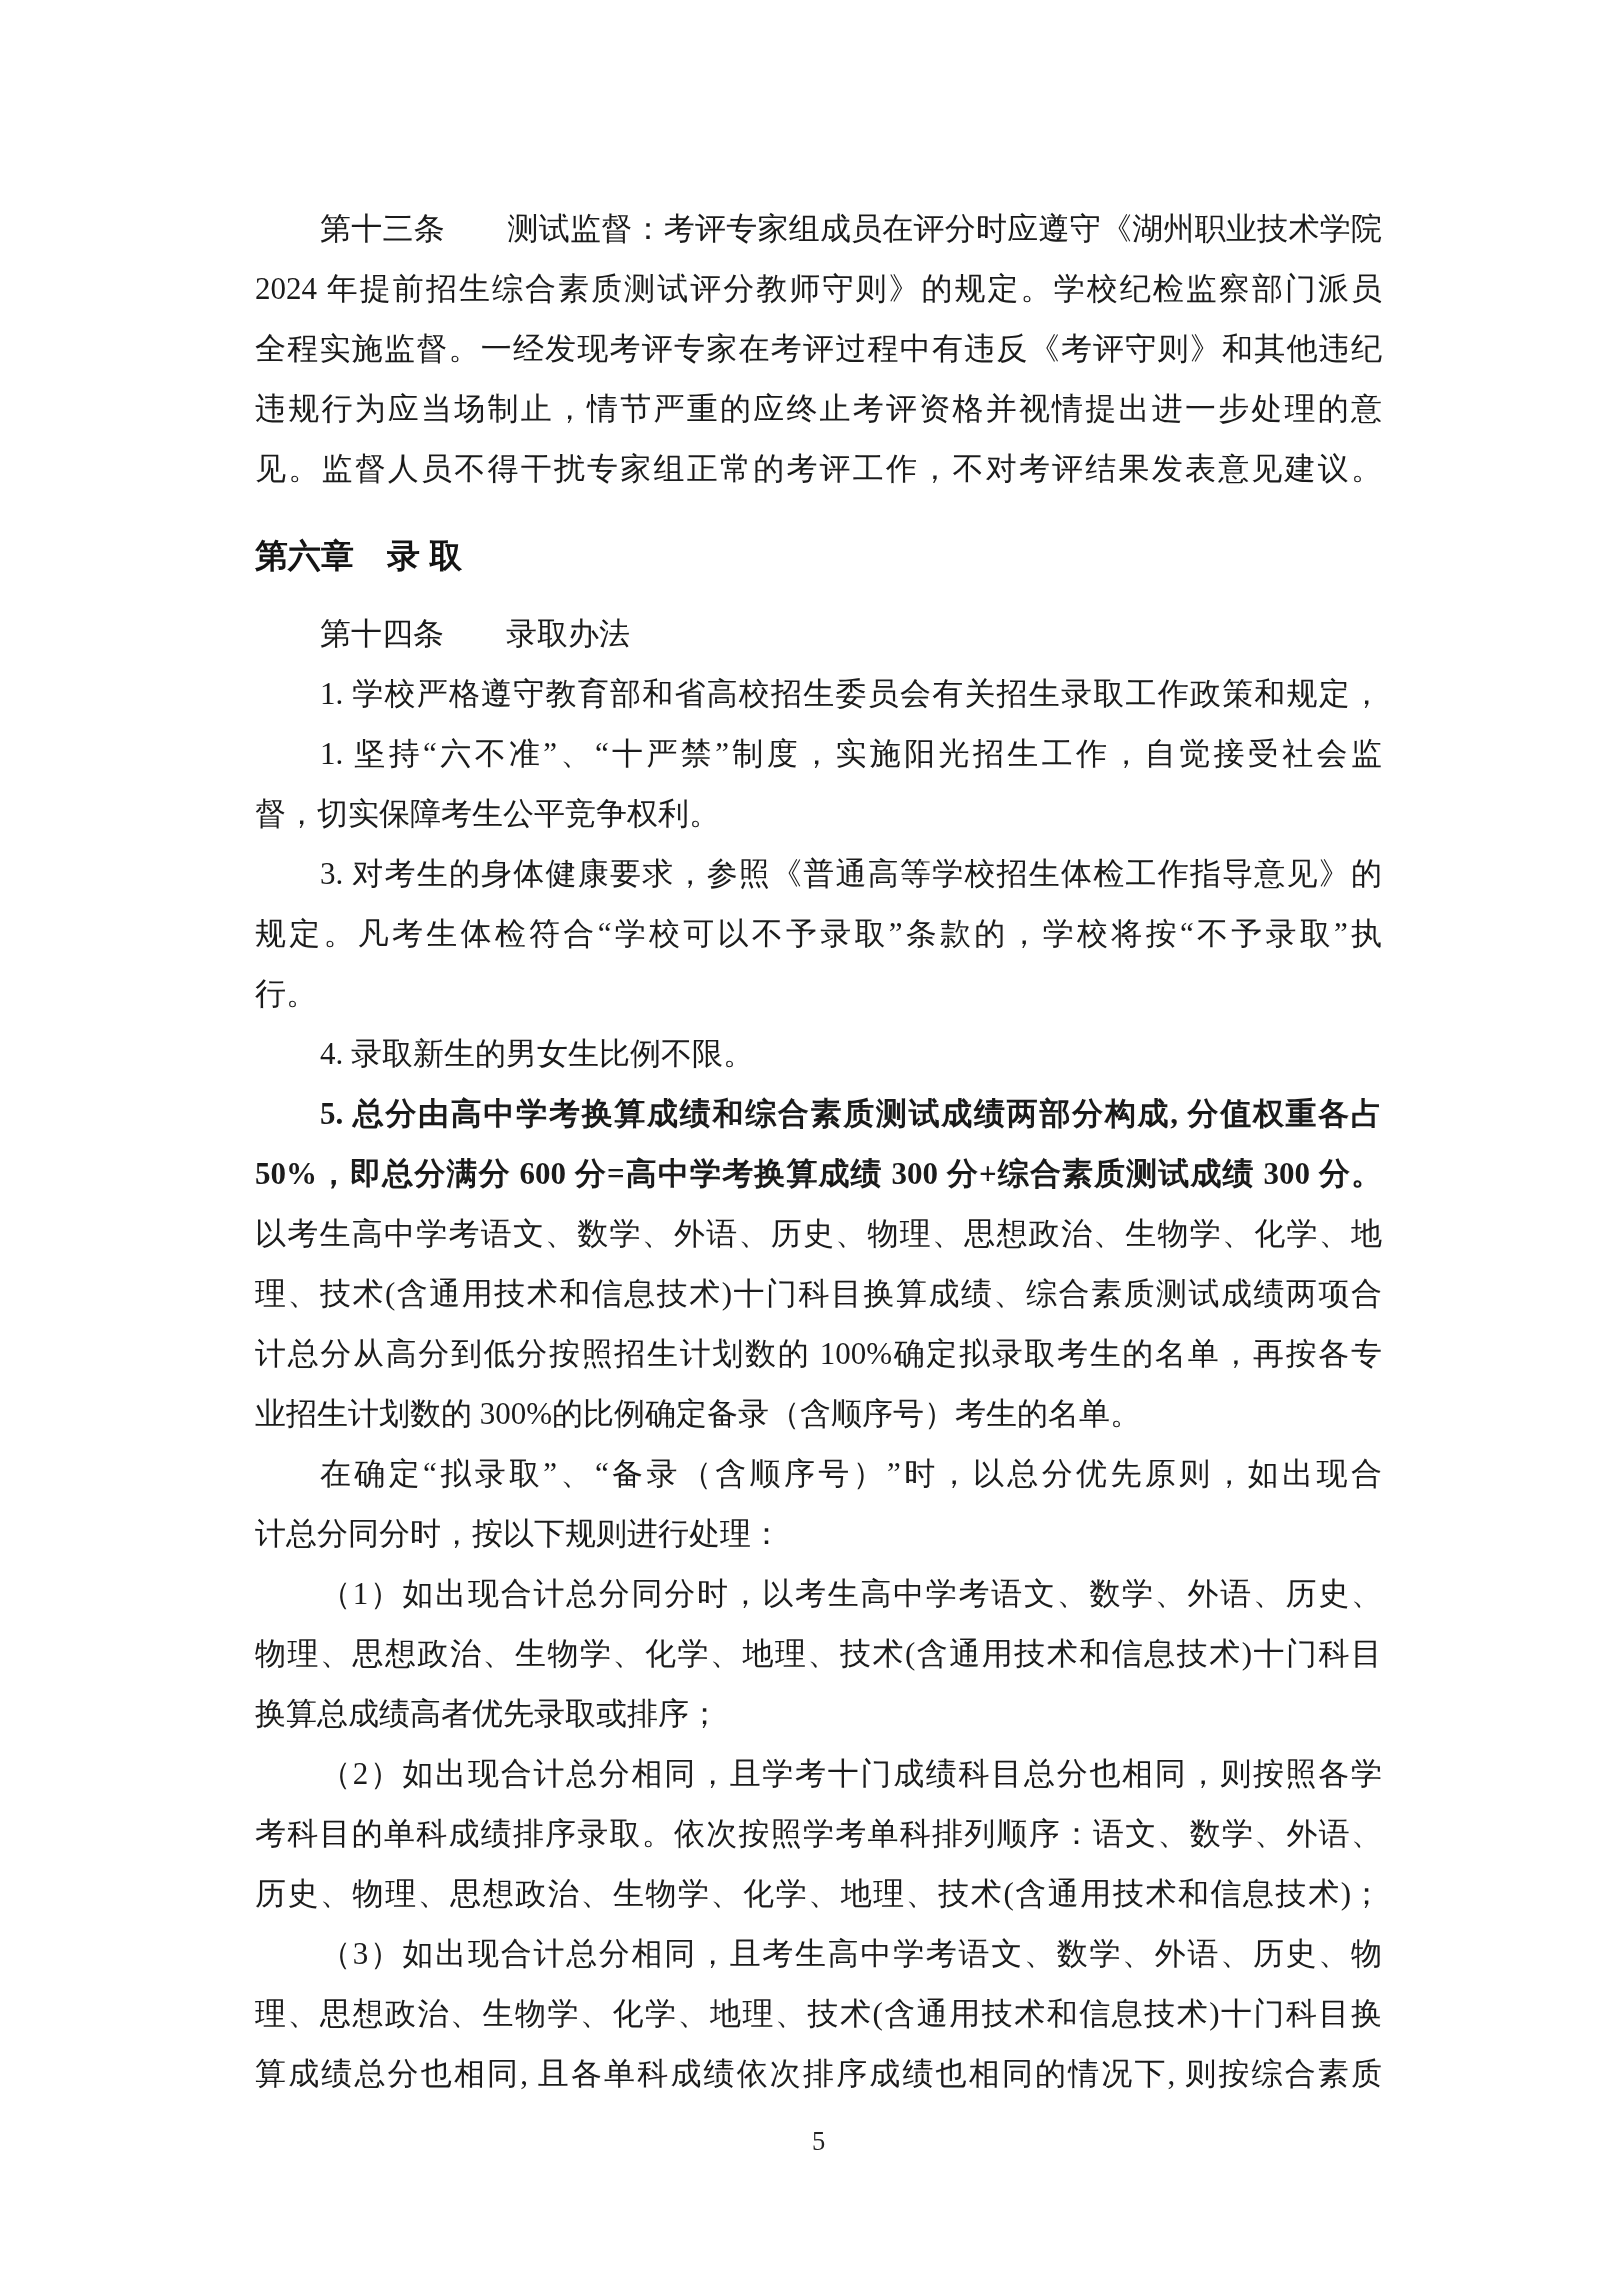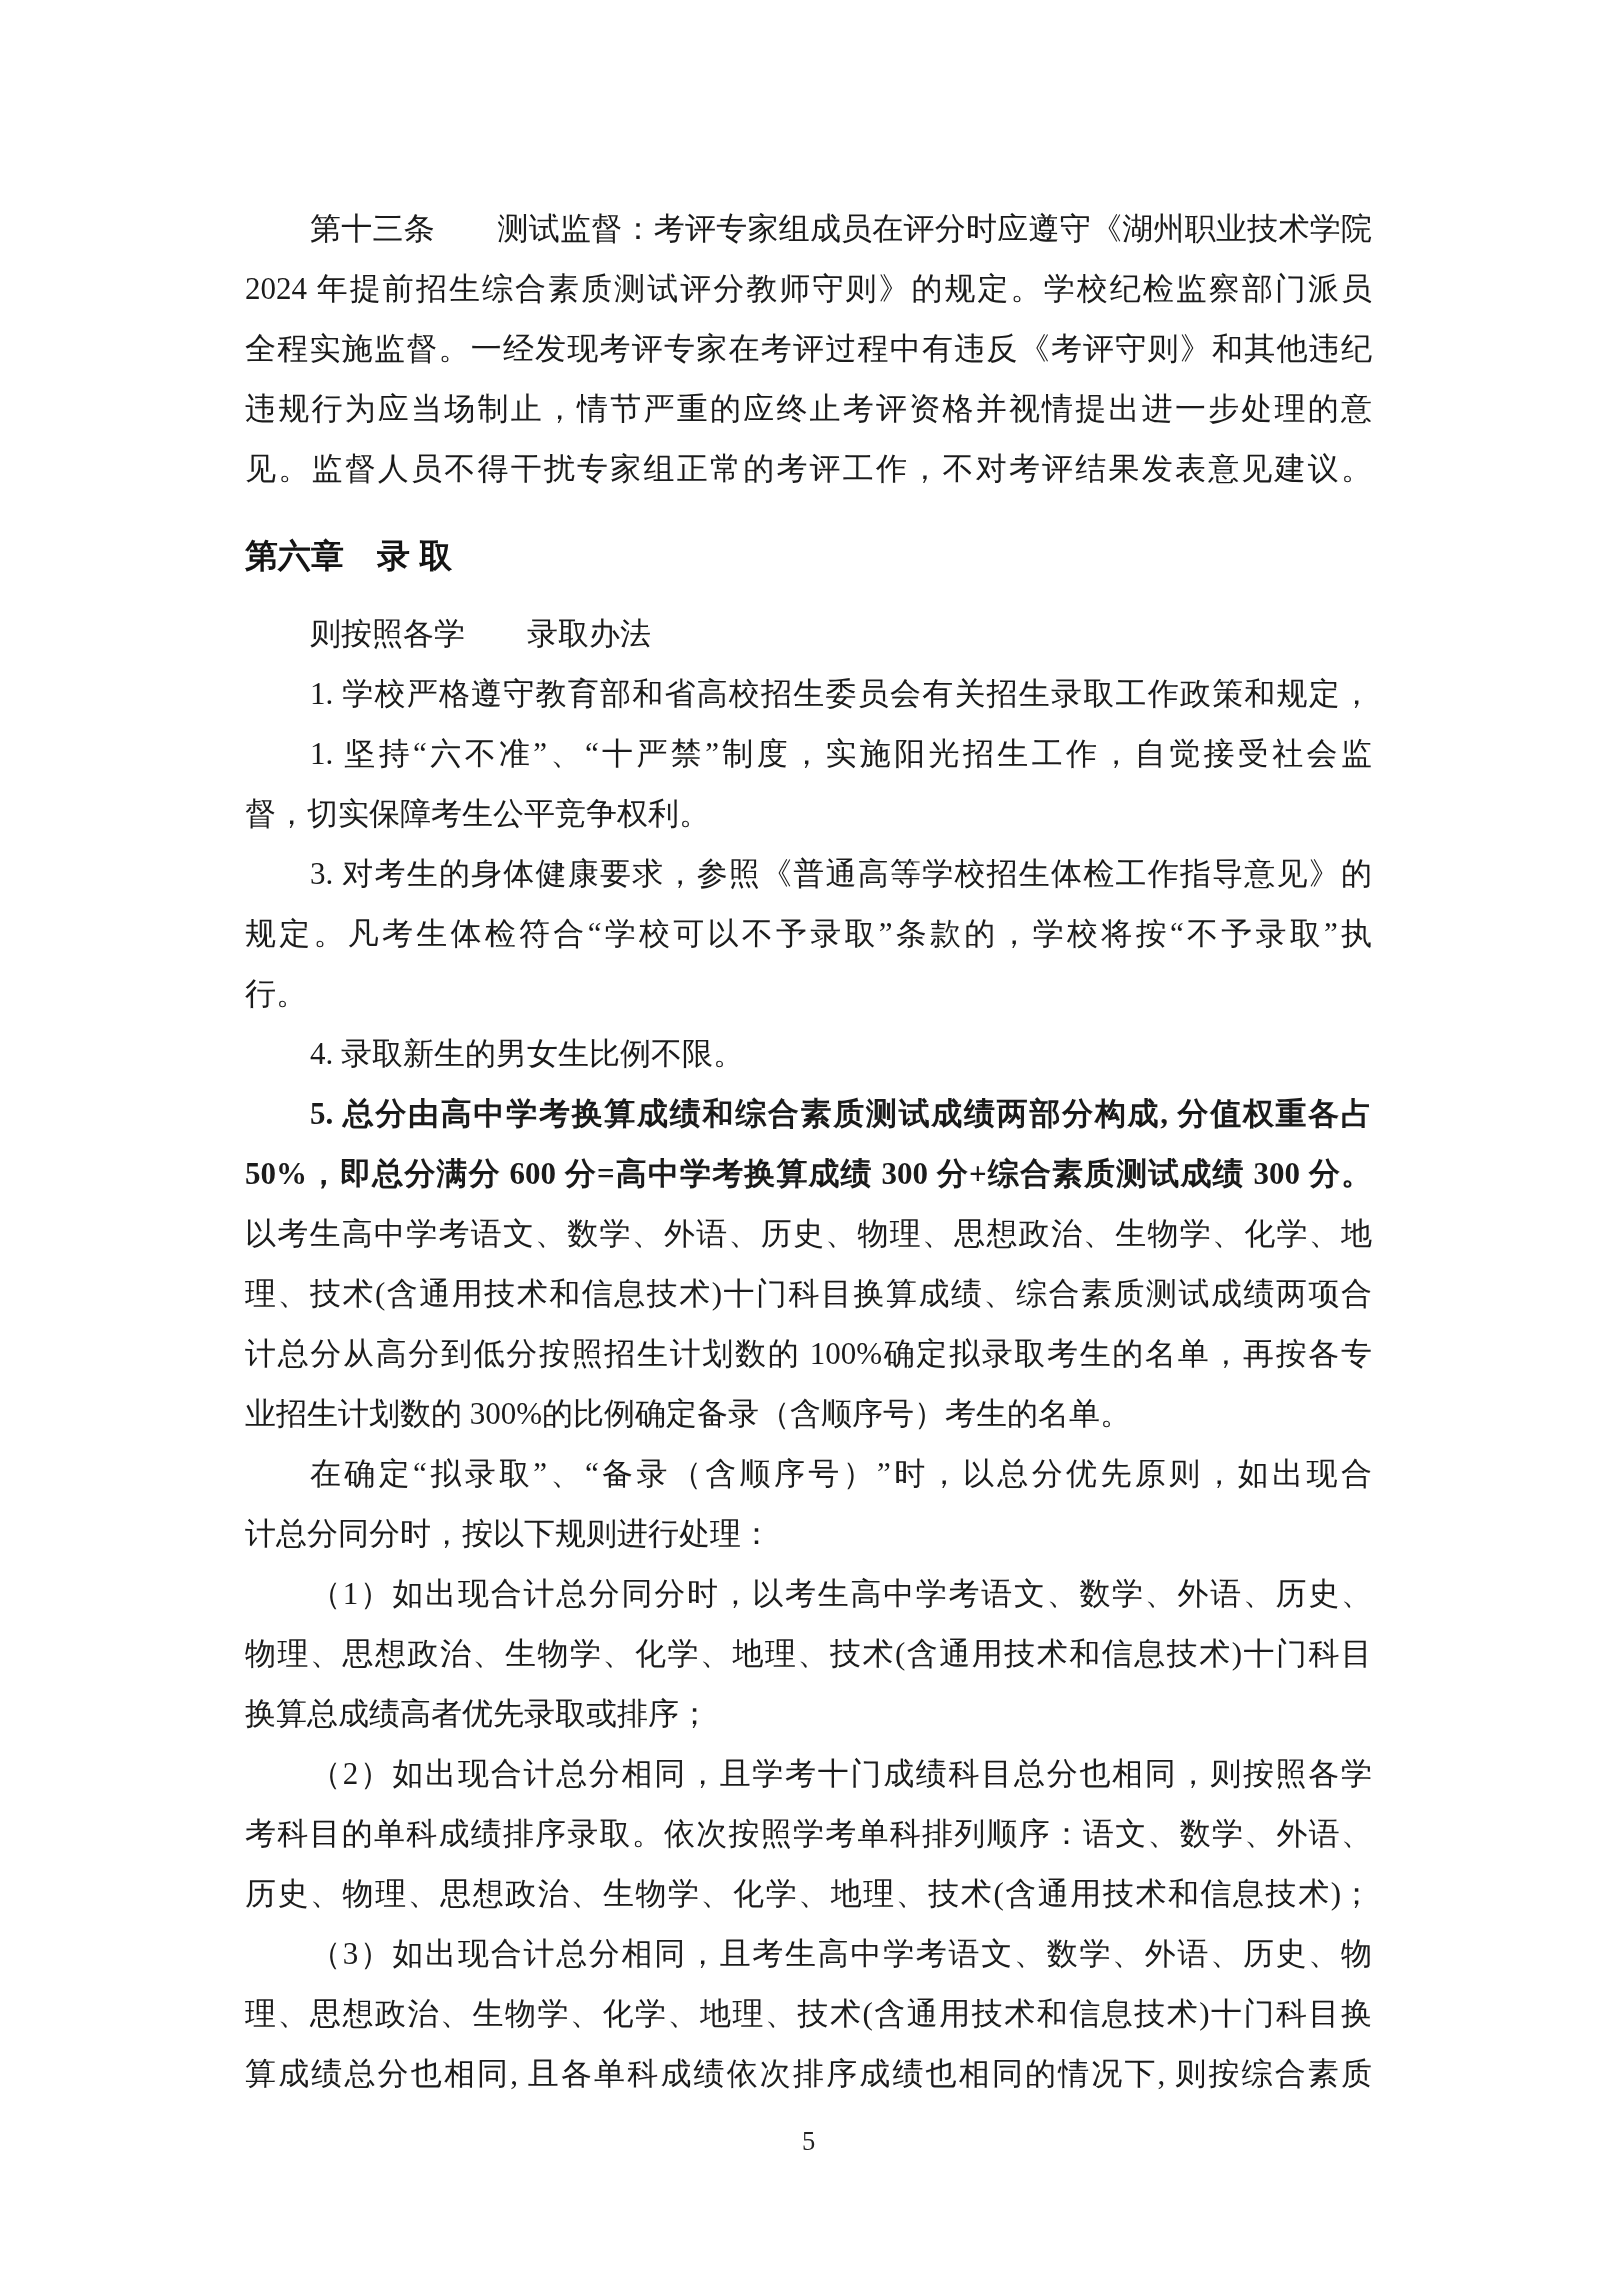--- a/index.html
+++ b/index.html
@@ -8,21 +8,21 @@
     position:relative;
     width:1620px; height:2293px;
     margin:0 auto;
     background:#ffffff;
     color:#1b1b1b;
     font-family:"Liberation Serif","DejaVu Serif",serif;
     overflow:hidden;
   }
   .content {
     position:absolute;
-    left:245px; top:199px;
+    left:255px; top:199px;
     width:1127px;
   }
   .ln {
     margin:0; padding:0;
     height:60px; line-height:60px;
     font-size:31px;
     overflow:hidden;
     white-space:normal;
   }
   
@@ -55,21 +55,21 @@
   <main class="content">
 
     <p class="ln ind j">第十三条　　测试监督：考评专家组成员在评分时应遵守《湖州职业技术学院</p>
     <p class="ln j">2024 年提前招生综合素质测试评分教师守则》的规定。学校纪检监察部门派员</p>
     <p class="ln j">全程实施监督。一经发现考评专家在考评过程中有违反《考评守则》和其他违纪</p>
     <p class="ln j">违规行为应当场制止，情节严重的应终止考评资格并视情提出进一步处理的意</p>
     <p class="ln j">见。监督人员不得干扰专家组正常的考评工作，不对考评结果发表意见建议。</p>
 
     <h2 class="chapter">第六章　录 取</h2>
 
-    <p class="ln ind">则按照各学　　录取办法</p>
+    <p class="ln ind">第十四条　　录取办法</p>
     <p class="ln ind j">1. 学校严格遵守教育部和省高校招生委员会有关招生录取工作政策和规定，</p>
     <p class="ln ind j">1. 坚持“六不准”、“十严禁”制度，实施阳光招生工作，自觉接受社会监</p>
     <p class="ln">督，切实保障考生公平竞争权利。</p>
     <p class="ln ind j">3. 对考生的身体健康要求，参照《普通高等学校招生体检工作指导意见》的</p>
     <p class="ln j">规定。凡考生体检符合“学校可以不予录取”条款的，学校将按“不予录取”执</p>
     <p class="ln">行。</p>
     <p class="ln ind">4. 录取新生的男女生比例不限。</p>
     <p class="ln ind j kai">5. 总分由高中学考换算成绩和综合素质测试成绩两部分构成, 分值权重各占</p>
     <p class="ln j kai">50%，即总分满分 600 分=高中学考换算成绩 300 分+综合素质测试成绩 300 分。</p>
     <p class="ln j">以考生高中学考语文、数学、外语、历史、物理、思想政治、生物学、化学、地</p>

